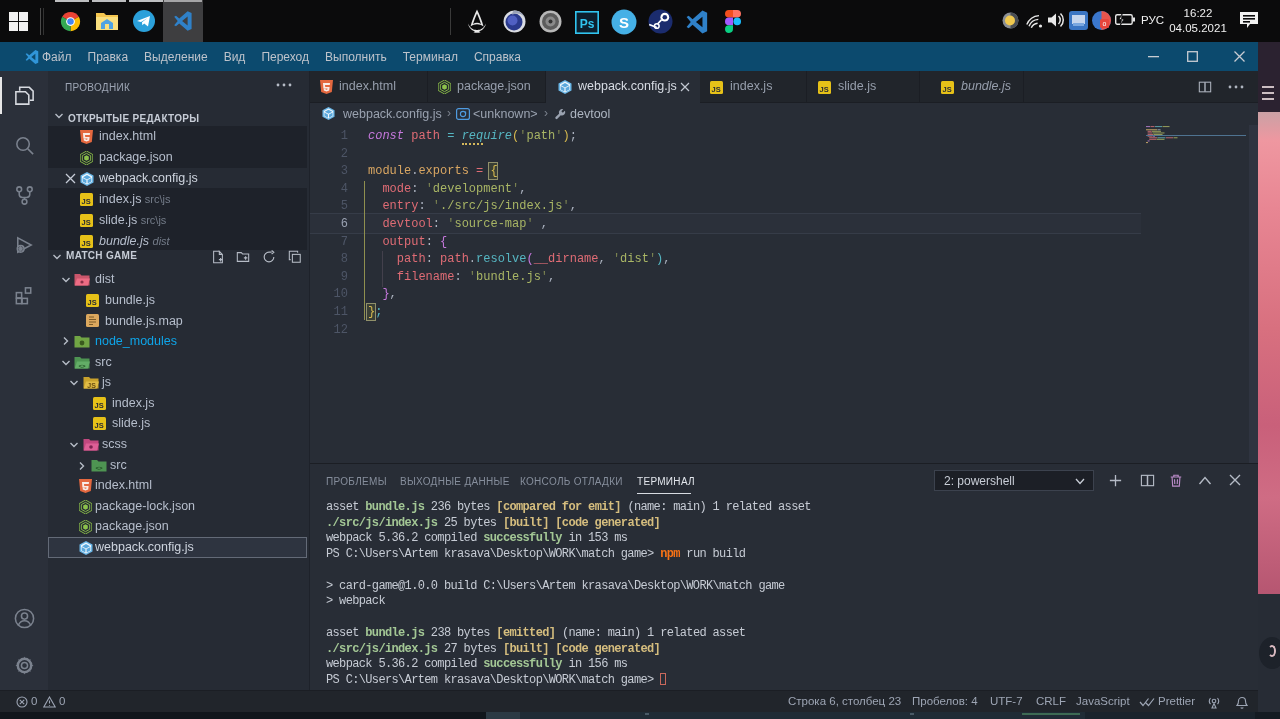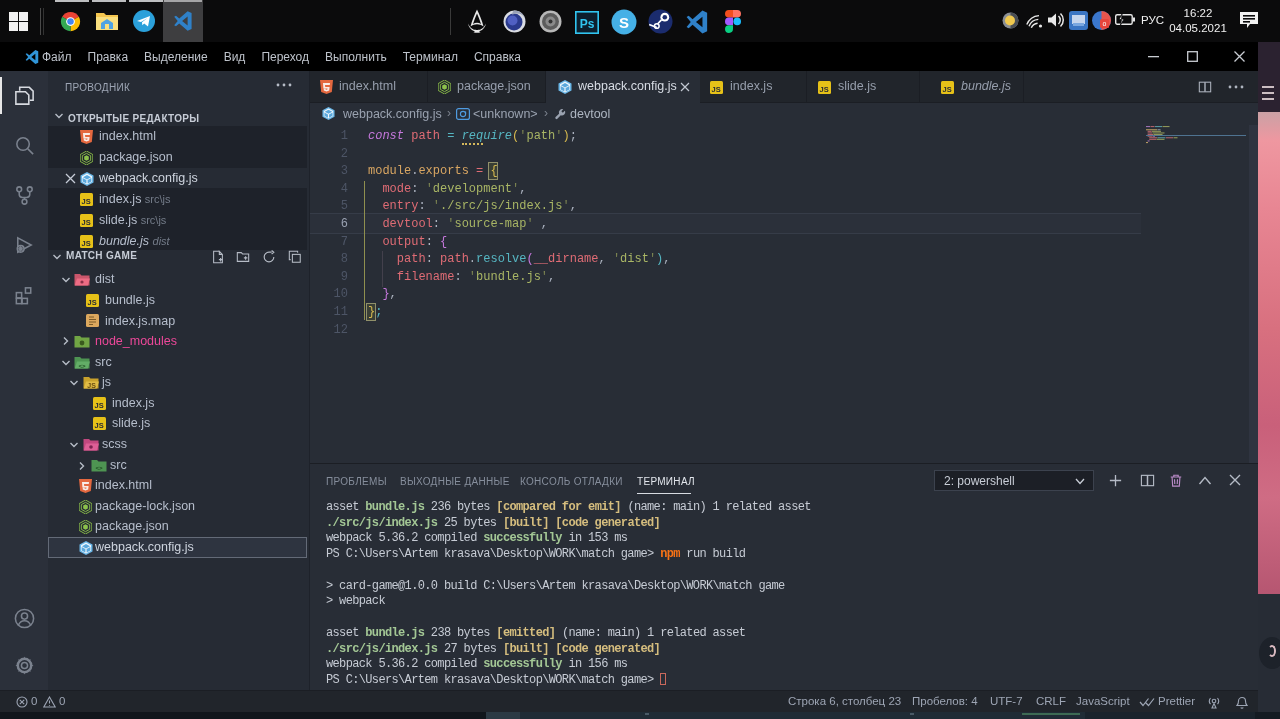--- a/index.html
+++ b/index.html
@@ -160,21 +160,21 @@
     <div class="abs" style="left:1168px; top:6px; width:60px; height:30px; color:#f0f0f0; font-size:11.5px; text-align:center; line-height:15px;">16:22<br>04.05.2021</div>
 
     <svg class="abs" style="left:1240px; top:12px;" width="18" height="17" viewBox="0 0 18 17">
       <path d="M0 0 L18 0 L18 12 L10 12 L7 16 L7 12 L0 12 Z" fill="#f2f2f2"></path>
       <rect x="3" y="3" width="12" height="1.6" fill="#0b0b0c"></rect>
       <rect x="3" y="6" width="12" height="1.6" fill="#0b0b0c"></rect>
       <rect x="3" y="9" width="7" height="1.6" fill="#0b0b0c"></rect>
     </svg>
   </div>
 
-  <div class="abs" id="titlebar" style="left:0; top:42px; width:1258px; height:29px; background:#000000; color:#bec3cb; font-size:13px;">
+  <div class="abs" id="titlebar" style="left:0; top:42px; width:1258px; height:29px; background:#0c4a6e; color:#bec3cb; font-size:13px;">
     <svg class="abs" style="left:24px; top:7px;" width="16" height="16" viewBox="0 0 100 100">
       <path d="M71 6 L89 14 L89 86 L71 94 L33 61 L18 74 L10 69 L26 50 L10 31 L18 26 L33 39 Z M71 30 L46 50 L71 70 Z" fill="#3095d8"></path>
     </svg>
     <div class="abs" style="left:34px; top:7px; height:16px; line-height:16px; font-size:12px; white-space:pre;"><span style="padding:0 8px;">Файл</span><span style="padding:0 8px;">Правка</span><span style="padding:0 8px;">Выделение</span><span style="padding:0 8px;">Вид</span><span style="padding:0 8px;">Переход</span><span style="padding:0 8px;">Выполнить</span><span style="padding:0 8px;">Терминал</span><span style="padding:0 8px;">Справка</span></div>
 
     <svg class="abs" style="left:1148px; top:14px;" width="11" height="2" viewBox="0 0 11 2">
         <rect width="11" height="1.3" fill="#c8ccd2"></rect>
       </svg>
     <svg class="abs" style="left:1187px; top:9px;" width="11" height="11" viewBox="0 0 11 11">
         <rect x="0.7" y="0.7" width="9.6" height="9.6" fill="none" stroke="#c8ccd2" stroke-width="1.3"></rect>
@@ -322,30 +322,30 @@
     <svg class="abs" style="left:38px; top:25px;" width="13" height="13" viewBox="0 0 13 13">
         <rect width="13" height="13" rx="1.5" fill="#e6c118"></rect>
         <text x="10.7" y="11" font-size="7.5" font-weight="bold" font-family="Liberation Sans" fill="#2a2d33" text-anchor="end">JS</text>
       </svg>
     <div class="abs rowlbl" style="left:57px; top:24px; color:#b6becc;">bundle.js</div>
 
     <svg class="abs" style="left:38px; top:45px;" width="13" height="13" viewBox="0 0 13 13">
         <rect width="13" height="13" rx="1.5" fill="#dca85e"></rect>
         <path d="M3 3 L8 3 M3 5.5 L10 5.5 M3 8 L10 8 M3 10.5 L7 10.5" stroke="#7a5a28" stroke-width="1.1"></path>
       </svg>
-    <div class="abs rowlbl" style="left:57px; top:45px; color:#b6becc;">index.js.map</div>
+    <div class="abs rowlbl" style="left:57px; top:45px; color:#b6becc;">bundle.js.map</div>
 
     <svg class="abs" style="left:13px; top:67px;" width="10" height="10" viewBox="0 0 10 10">
         <path d="M3 1.5 L6.5 5 L3 8.5" stroke="#b6bcc6" stroke-width="1.4" fill="none"></path>
       </svg>
     <svg class="abs" style="left:26px; top:66px;" width="16" height="13" viewBox="0 0 16 13">
         <path d="M0.5 1 L6 1 L7.5 2.5 L15.5 2.5 L15.5 12.5 L0.5 12.5 Z" fill="#71a544"></path>
         <circle cx="8" cy="8" r="2.4" fill="#3a5a1e"></circle>
       </svg>
-    <div class="abs rowlbl" style="left:47px; top:65px; color:#ec4899;">node_modules</div>
+    <div class="abs rowlbl" style="left:47px; top:65px; color:#0ea5e9;">node_modules</div>
 
     <svg class="abs" style="left:13px; top:89px;" width="10" height="10" viewBox="0 0 10 10">
         <path d="M1.5 3 L5 6.5 L8.5 3" stroke="#b6bcc6" stroke-width="1.4" fill="none"></path>
       </svg>
     <svg class="abs" style="left:26px; top:87px;" width="16" height="13" viewBox="0 0 16 13">
         <path d="M0.5 1 L6 1 L7.5 2.5 L15.5 2.5 L15.5 12.5 L0.5 12.5 Z" fill="#4e9452"></path>
         <path d="M3 5.5 L16 5.5 L13.8 12.5 L0.8 12.5 Z" fill="#63ad67"></path>
         <text x="8" y="11.5" font-size="6" font-weight="bold" font-family="Liberation Mono" fill="#1e4a20" text-anchor="middle">&lt;&gt;</text>
       </svg>
     <div class="abs rowlbl" style="left:47px; top:86px; color:#b6becc;">src</div>

